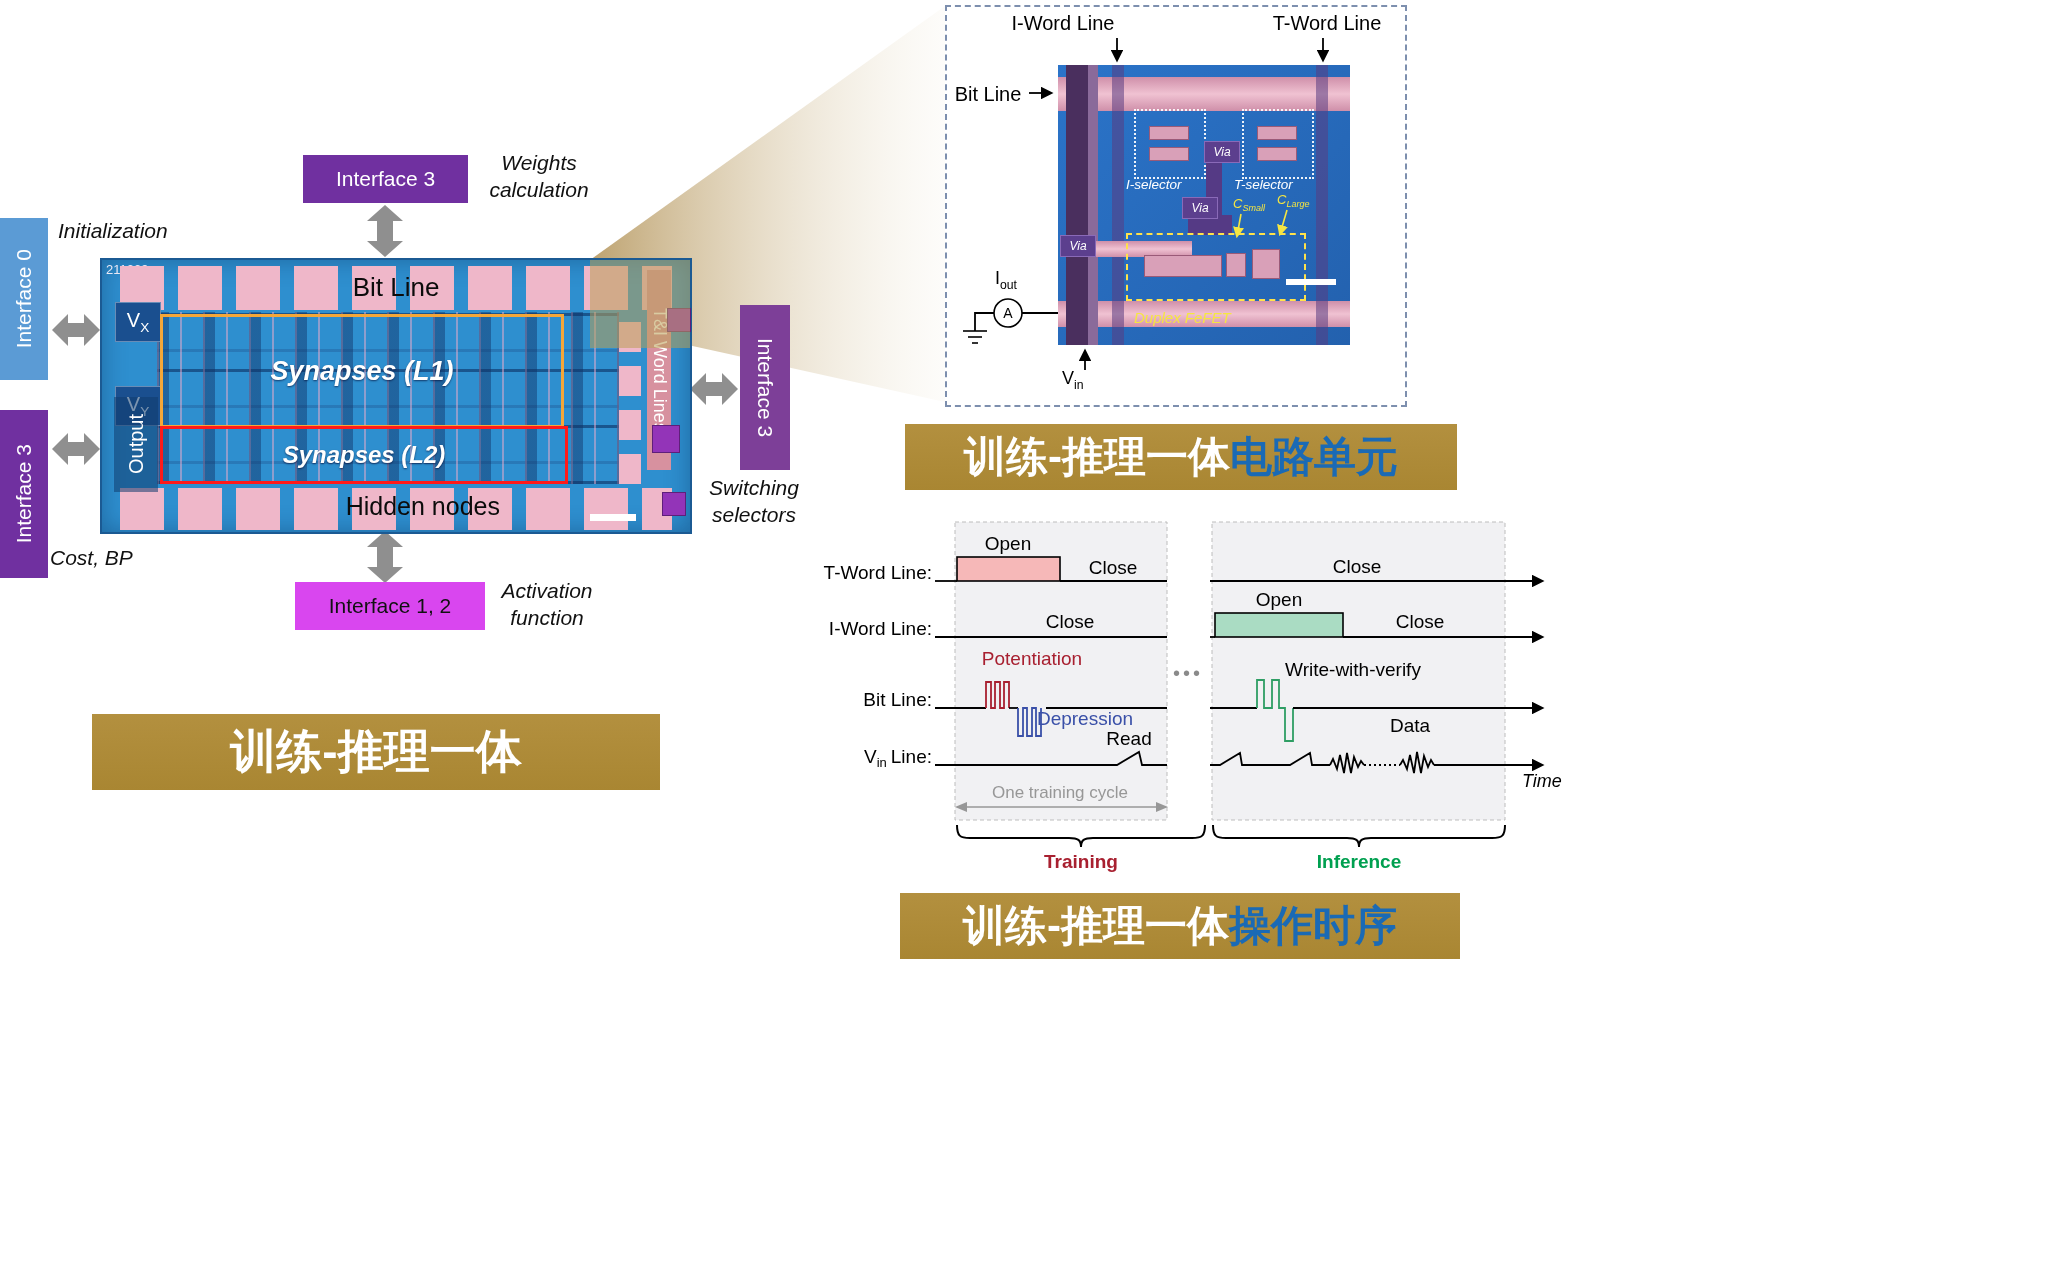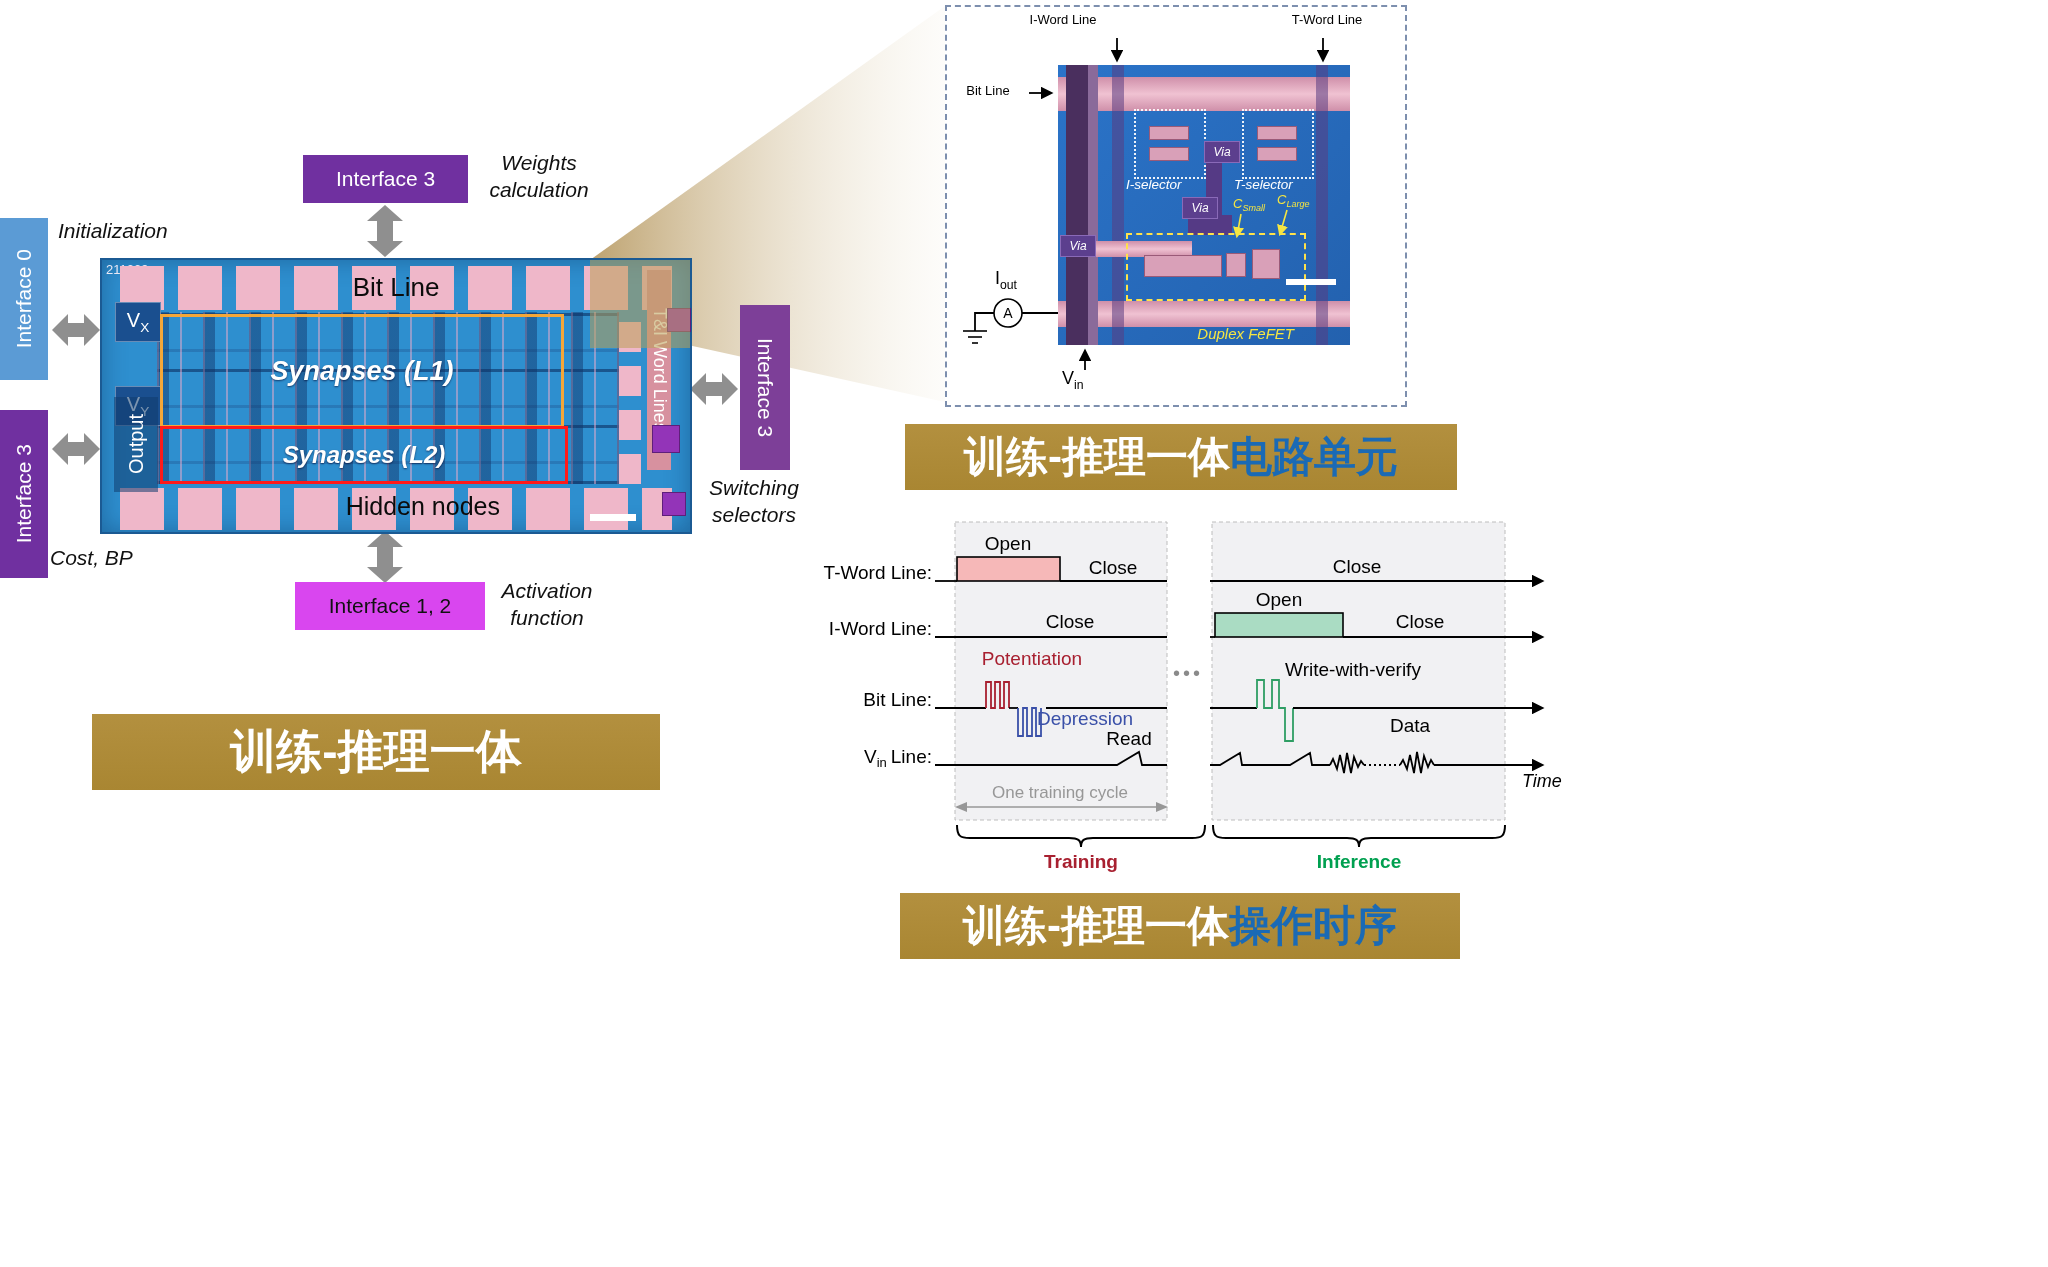--- a/index.html
+++ b/index.html
@@ -44,21 +44,21 @@
   .midStrip{background:#8a6a9a;}
   .vLine{background:rgba(90,60,130,.55);}
   .dottedSel{border:2px dotted rgba(255,255,255,.92);}
   .fin{position:absolute;background:#d9a0b8;border:1px solid #9a5a78;}
   .viaBox{background:#5c3f8e;border:1px solid #8a6ab8;color:#fff;font-style:italic;font-size:12px;display:flex;align-items:center;justify-content:center;}
   .selLab{color:#fff;font-style:italic;font-size:13.5px;}
   .yellowDashed{border:2px dashed #ffe24a;}
   .ylw{color:#f5e642;font-style:italic;}
   .scaleBar{background:#fff;}
   .tanOverlay{background:rgba(186,160,86,.55);}
-  .tinyLab{font-size:13px;color:#000;text-align:center;}
+  .tinyLab{font-size:20px;color:#000;text-align:center;}
   .subLab{font-size:18px;color:#000;}
   sub{font-size:68%;}
   
   svg text{font-family:"Liberation Sans",sans-serif;}
   .rl{font-size:19px;fill:#000;}
   .lab{font-size:19px;fill:#000;text-anchor:middle;}
   .labRed{fill:#a82030;} .labBlue{fill:#3a50a8;} .labGreen{fill:#00a050;} .bold{font-weight:700;}
   .sig{stroke:#000;stroke-width:1.8;fill:none;}
   .pulseRed{stroke:#a82030;stroke-width:1.8;fill:none;}
   .pulseBlue{stroke:#3a50a8;stroke-width:1.8;fill:none;}
@@ -207,21 +207,21 @@
 
     <div class="abs viaBox" style="left:146px;top:76px;width:34px;height:20px;">Via</div>
     <div class="abs viaBox" style="left:124px;top:132px;width:34px;height:20px;">Via</div>
     <div class="abs viaBox" style="left:2px;top:170px;width:34px;height:20px;">Via</div>
 
     <div class="abs yellowDashed" style="left:68px;top:168px;width:176px;height:64px;">
       <div class="fin" style="left:16px;top:20px;width:76px;height:20px;"></div>
       <div class="fin" style="left:98px;top:18px;width:18px;height:22px;"></div>
       <div class="fin" style="left:124px;top:14px;width:26px;height:28px;"></div>
     </div>
-    <div class="abs ylw" style="left:76px;top:244px;width:160px;text-align:right;font-size:15px;margin-top:16px;">Duplex FeFET</div>
+    <div class="abs ylw" style="left:76px;top:244px;width:160px;text-align:left;font-size:15px;">Duplex FeFET</div>
     <div class="abs scaleBar" style="left:228px;top:214px;width:50px;height:6px;"></div>
   </div>
 
   <div class="abs tinyLab" style="left:1008px;top:12px;width:110px;z-index:4;">I-Word Line</div>
   <div class="abs tinyLab" style="left:1272px;top:12px;width:110px;z-index:4;">T-Word Line</div>
   <div class="abs tinyLab" style="left:952px;top:83px;width:72px;z-index:4;">Bit Line</div>
   <div class="abs subLab" style="left:995px;top:268px;z-index:4;"><span>I</span><sub>out</sub></div>
   <div class="abs subLab" style="left:1062px;top:368px;z-index:4;"><span>V</span><sub>in</sub></div>
 
   <svg class="abs" style="left:945px;top:0;z-index:5;" width="465" height="410" viewBox="0 0 465 410">

